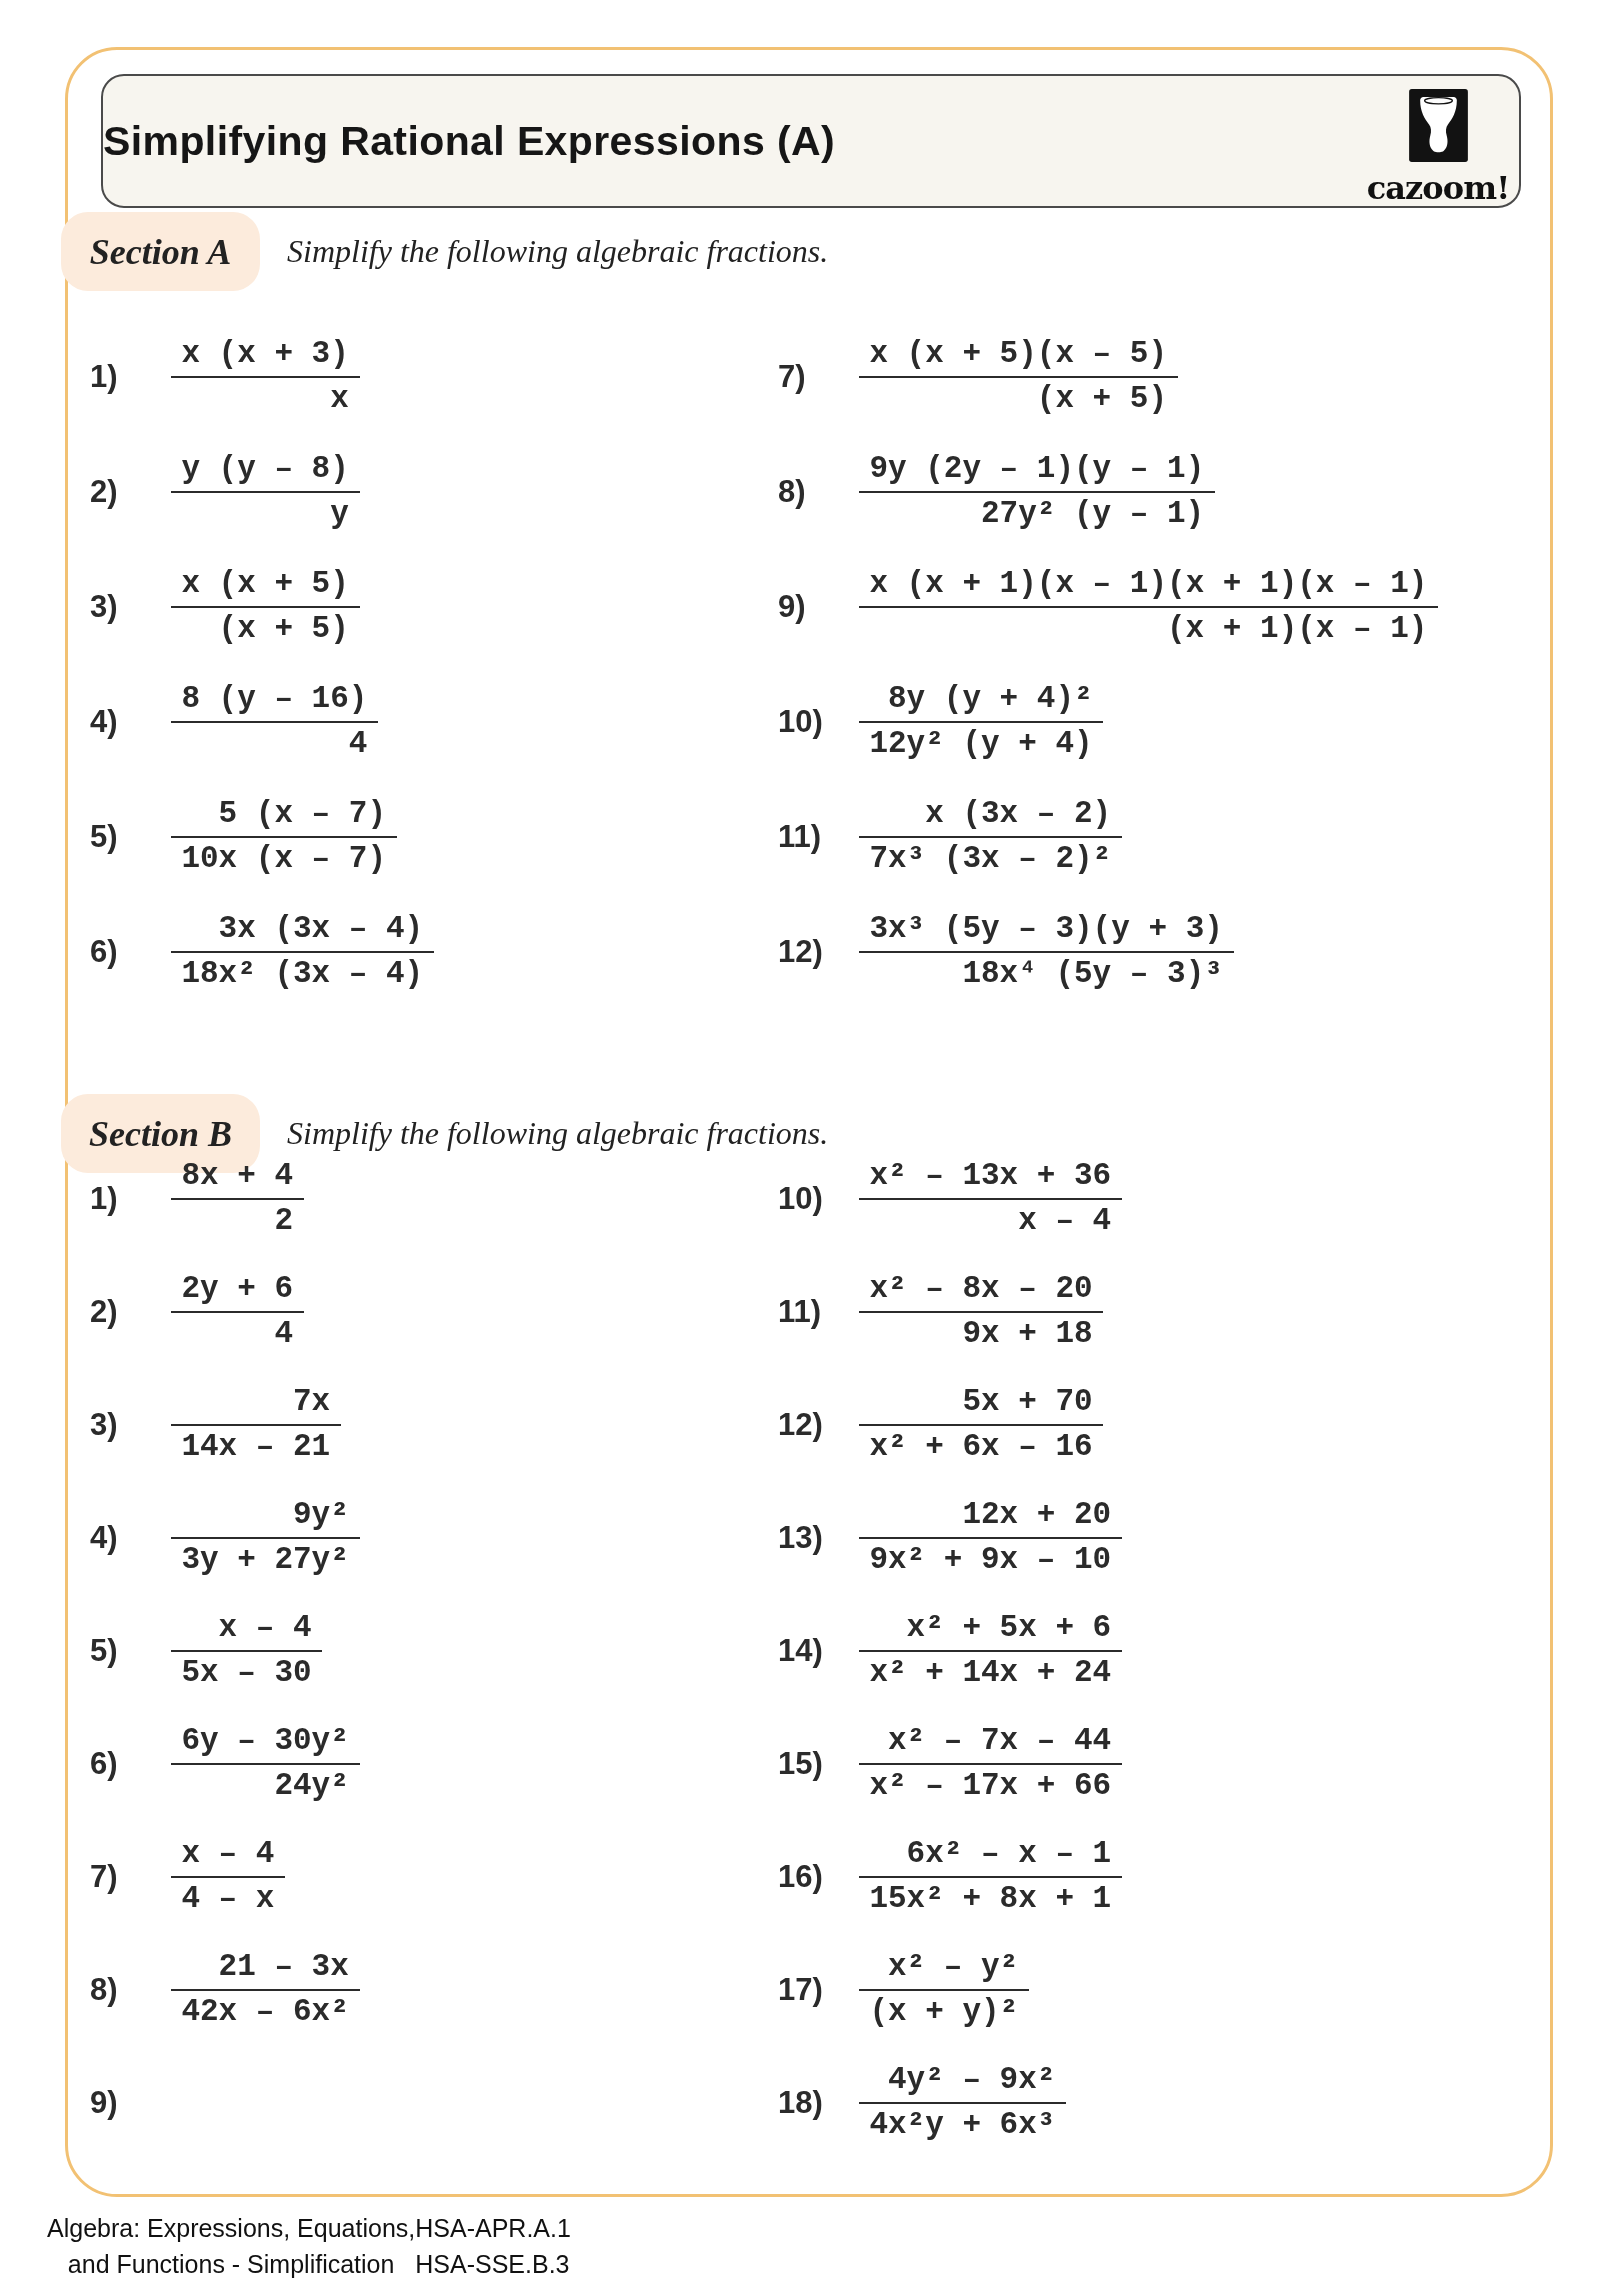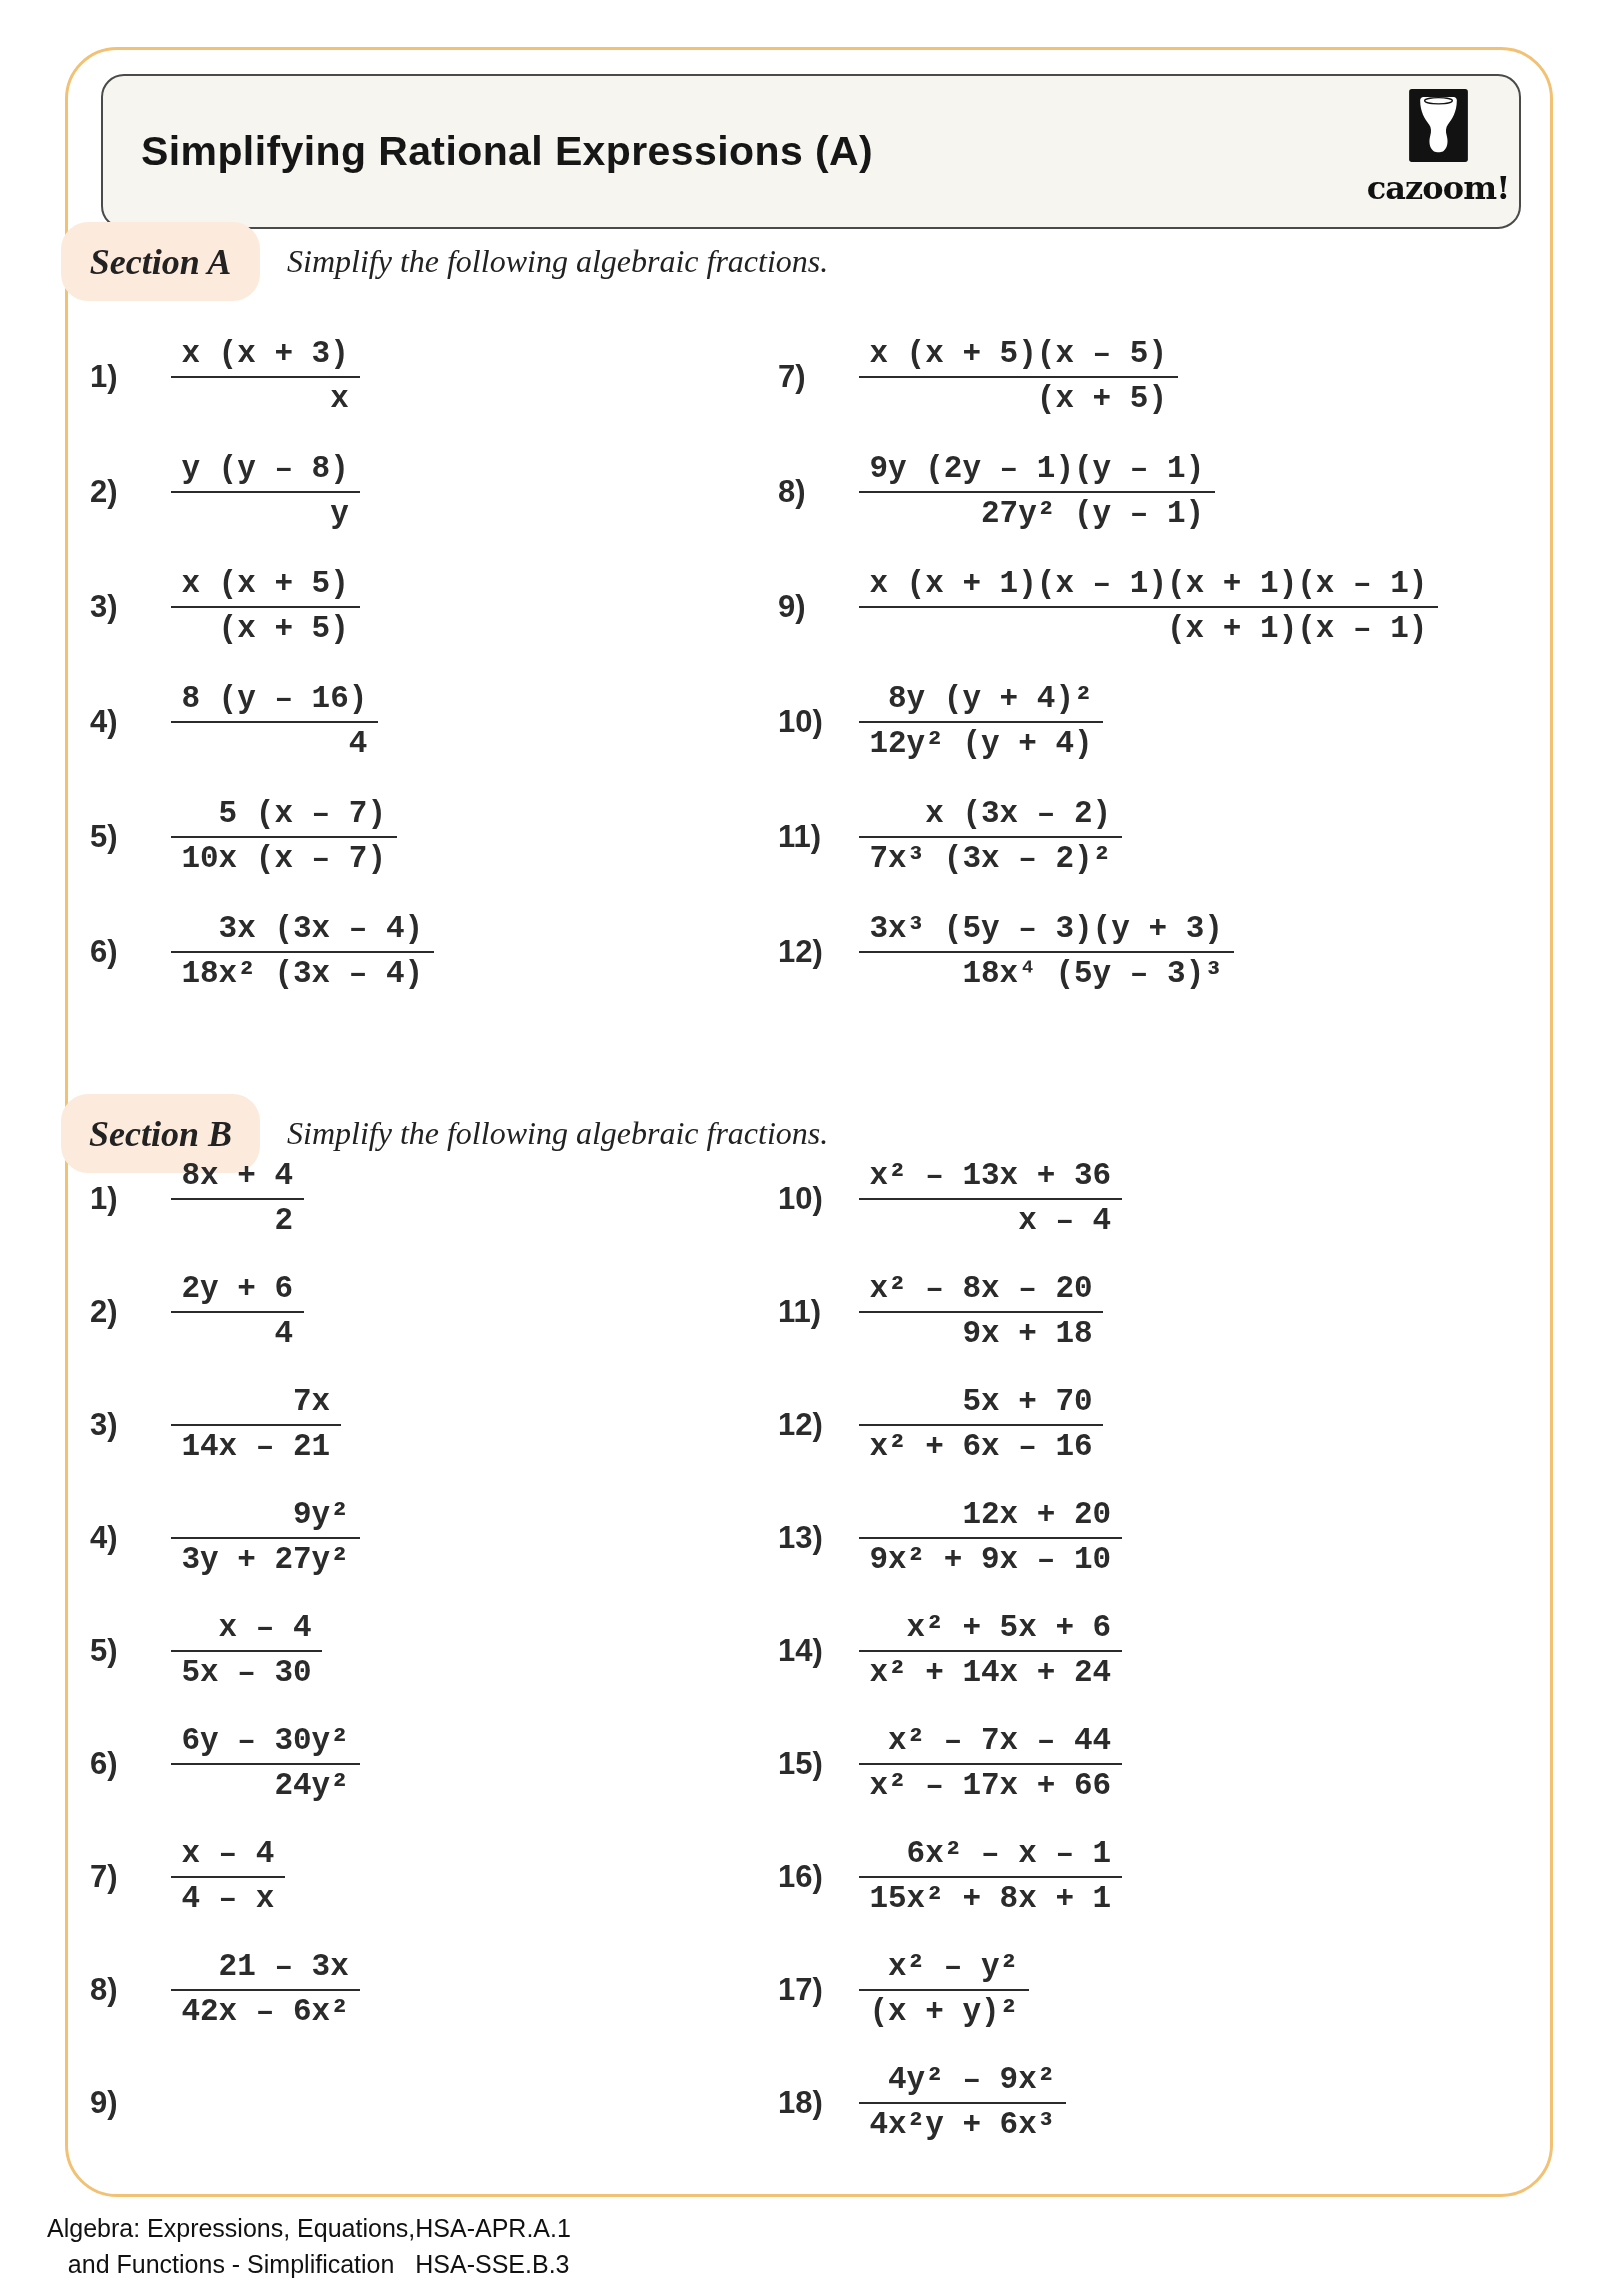--- a/index.html
+++ b/index.html
@@ -6,36 +6,36 @@
   html,body { background:#fff; }
   body {
     width:1622px; height:2293px; position:relative;
     font-family:"Liberation Sans", sans-serif; color:#1e1e1e;
   }
   .frame {
     position:absolute; left:65px; top:47px; width:1488px; height:2150px;
     border:3.6px solid #F2C173; border-radius:52px; background:#fff;
   }
   .header-box {
-    position:absolute; left:101px; top:74px; width:1420px; height:155px;
+    position:absolute; left:101px; top:74px; width:1420px; height:134px;
     background:#F7F5EF; border:2.7px solid #4a4a4a; border-radius:23px;
-    display:flex; align-items:center; padding-left:38px;
+    display:flex; align-items:center; 
   }
   .title { font-size:41px; font-weight:bold; letter-spacing:0.4px; color:#161616; }
   .logo {
     position:absolute; right:23px; top:13.4px; width:116px;
     display:flex; flex-direction:column; align-items:center;
   }
   .logo-mark { line-height:0; }
   .logo-text {
     font-family:"DejaVu Serif", serif; font-weight:bold; font-size:32px;
     color:#111; letter-spacing:-0.9px; margin-top:7px;
   }
   .sec-head { position:absolute; left:61px; display:flex; align-items:center; gap:27px; }
-  .sec-head-a { top:222px;justify-content:center; }
+  .sec-head-a { top:212px;justify-content:center; }
   .sec-head-b { top:1094px; }
   .pill {
     width:199px; height:79px; background:#FCEBDC; border-radius:27px;
     display:flex; align-items:center; justify-content:center;
     font-family:"Liberation Serif", serif; font-style:italic; font-weight:bold;
     font-size:36px; color:#222;
   }
   .instruction {
     font-family:"Liberation Serif", serif; font-style:italic;
     font-size:32px; color:#222;

